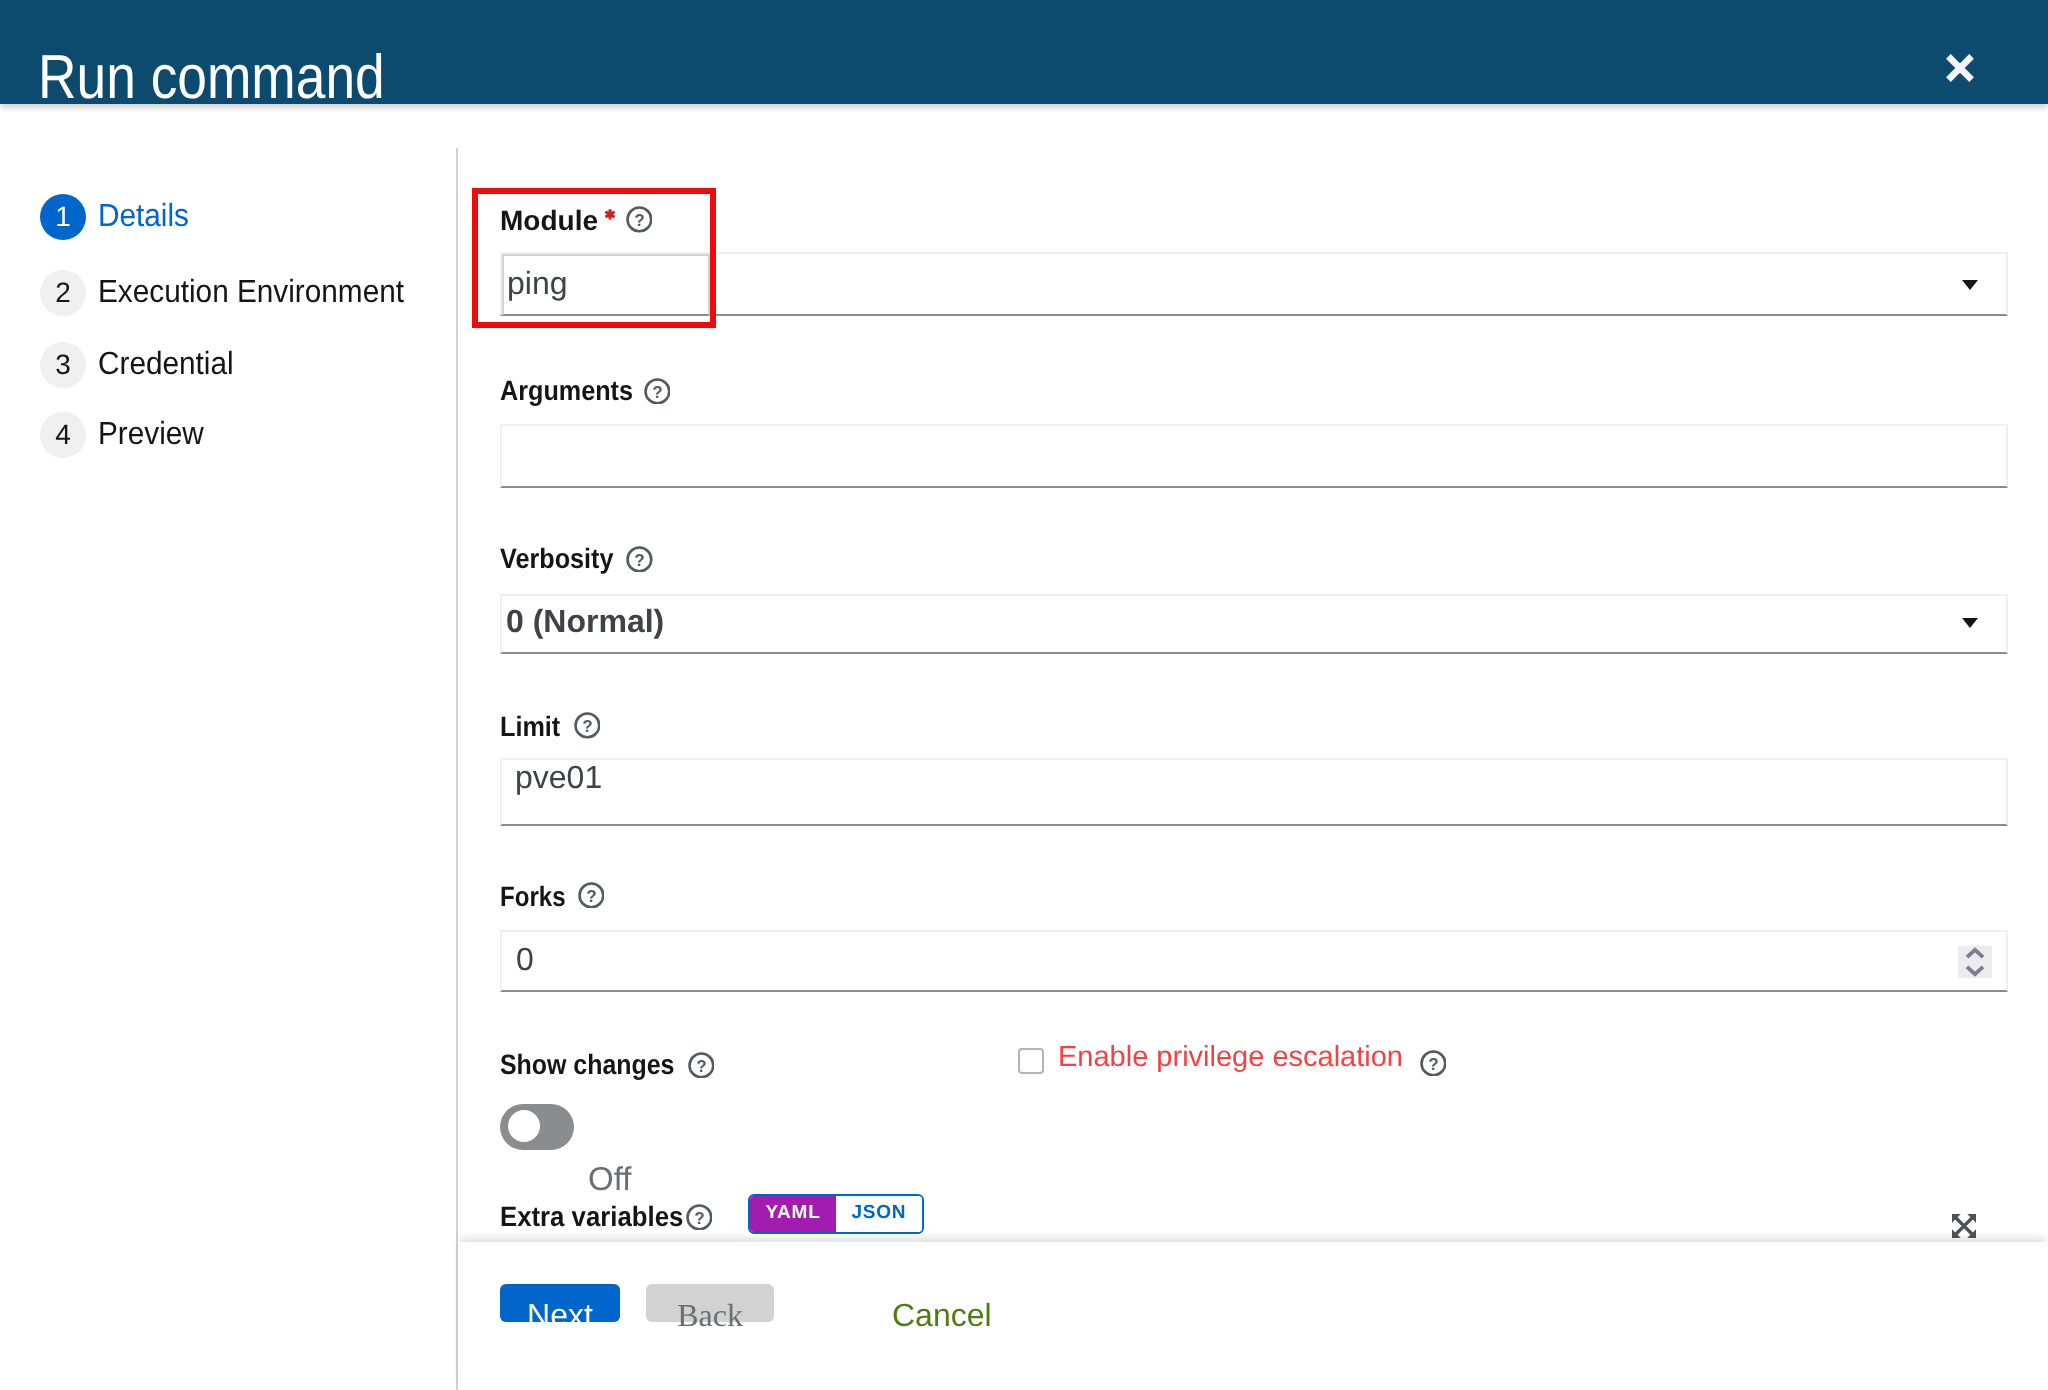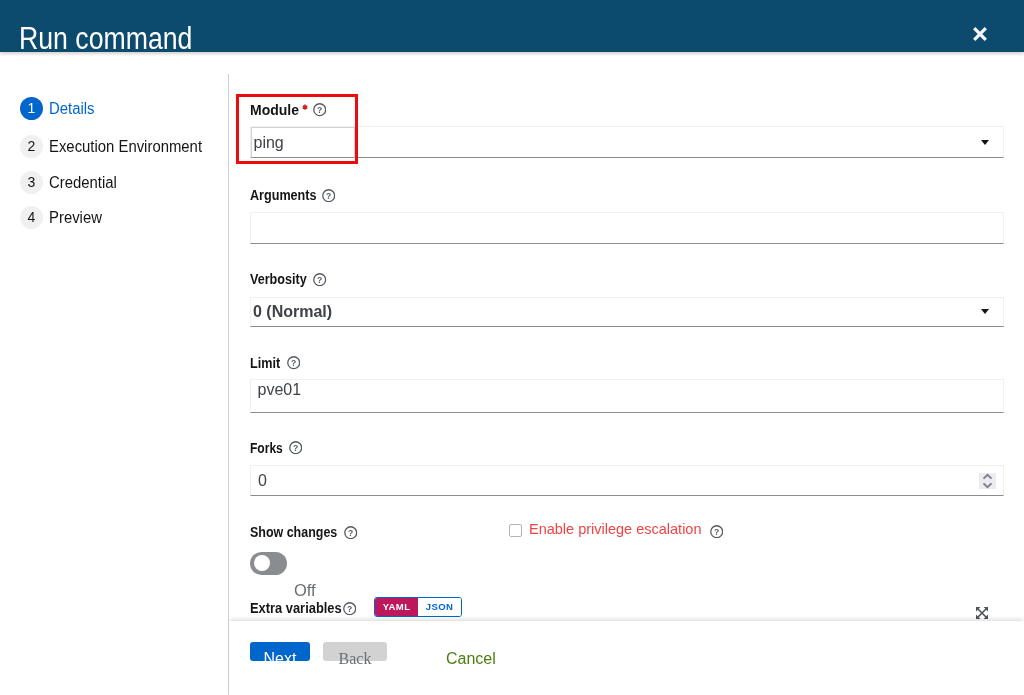--- a/index.html
+++ b/index.html
@@ -36,21 +36,21 @@
 
 .toggle { position:absolute; left:250px; top:551.5px; width:37px; height:23px; border-radius:11.5px; background:#8a8d90; }
 .toggle .knob { position:absolute; left:3.5px; top:3.5px; width:16px; height:16px; border-radius:50%; background:#fff; }
 
 
 .checkbox { position:absolute; left:508.5px; top:523.5px; width:13.5px; height:13px; border:1px solid #b2b4bc; border-radius:2px; background:#fff; }
 
 
 .codetoggle { position:absolute; left:374px; top:596.5px; height:20.5px; border:1px solid #0066cc; border-radius:3px; overflow:hidden; display:flex; }
 .codetoggle span { display:block; font-size:9.5px; font-weight:bold; letter-spacing:0.4px; line-height:18.5px; padding:0 7.7px; }
-.codetoggle .on { background:#be185d; color:#fff; }
+.codetoggle .on { background:#a21caf; color:#fff; }
 .codetoggle .off { background:#fff; color:#0066cc; }
 
 
 .footer { position:absolute; left:229px; top:621px; width:795px; height:74px; background:#fff; box-shadow:0 -3px 4px -1px rgba(0,0,0,0.13); }
 .btn { position:absolute; top:21.3px; height:19px; border-radius:3px; font-size:16px; text-align:center; line-height:33px; }
 .btn-next { left:21px; width:60px; background:#0066cc; color:#fff; }
 .btn-back { left:94px; width:64px; background:#d2d2d2; color:#6a6e73;font-family:Liberation Serif, serif; }
 .btn-cancel { left:217px; width:46px; color:#4d7c0f; background:none; }
 </style>
 </head>

